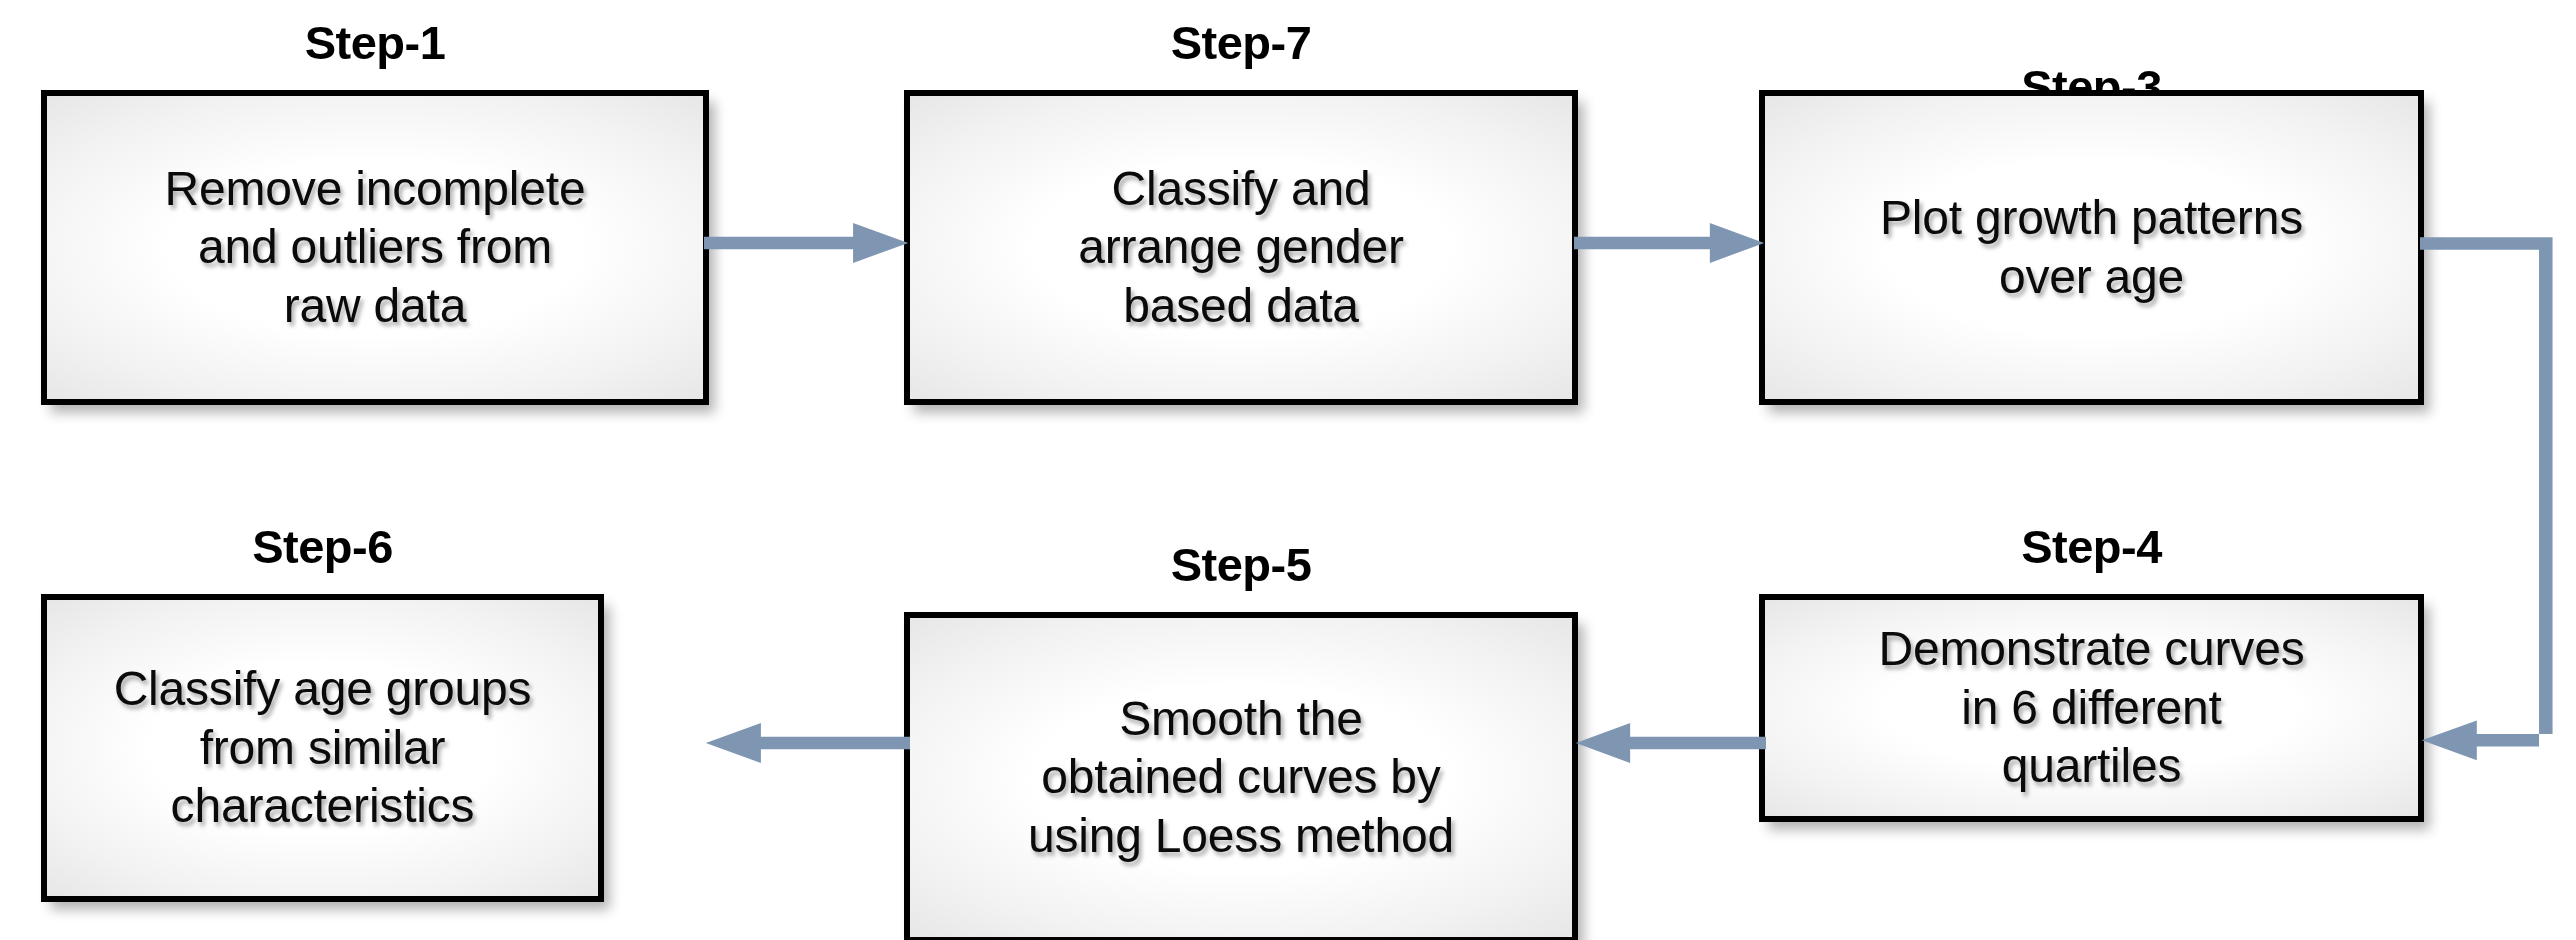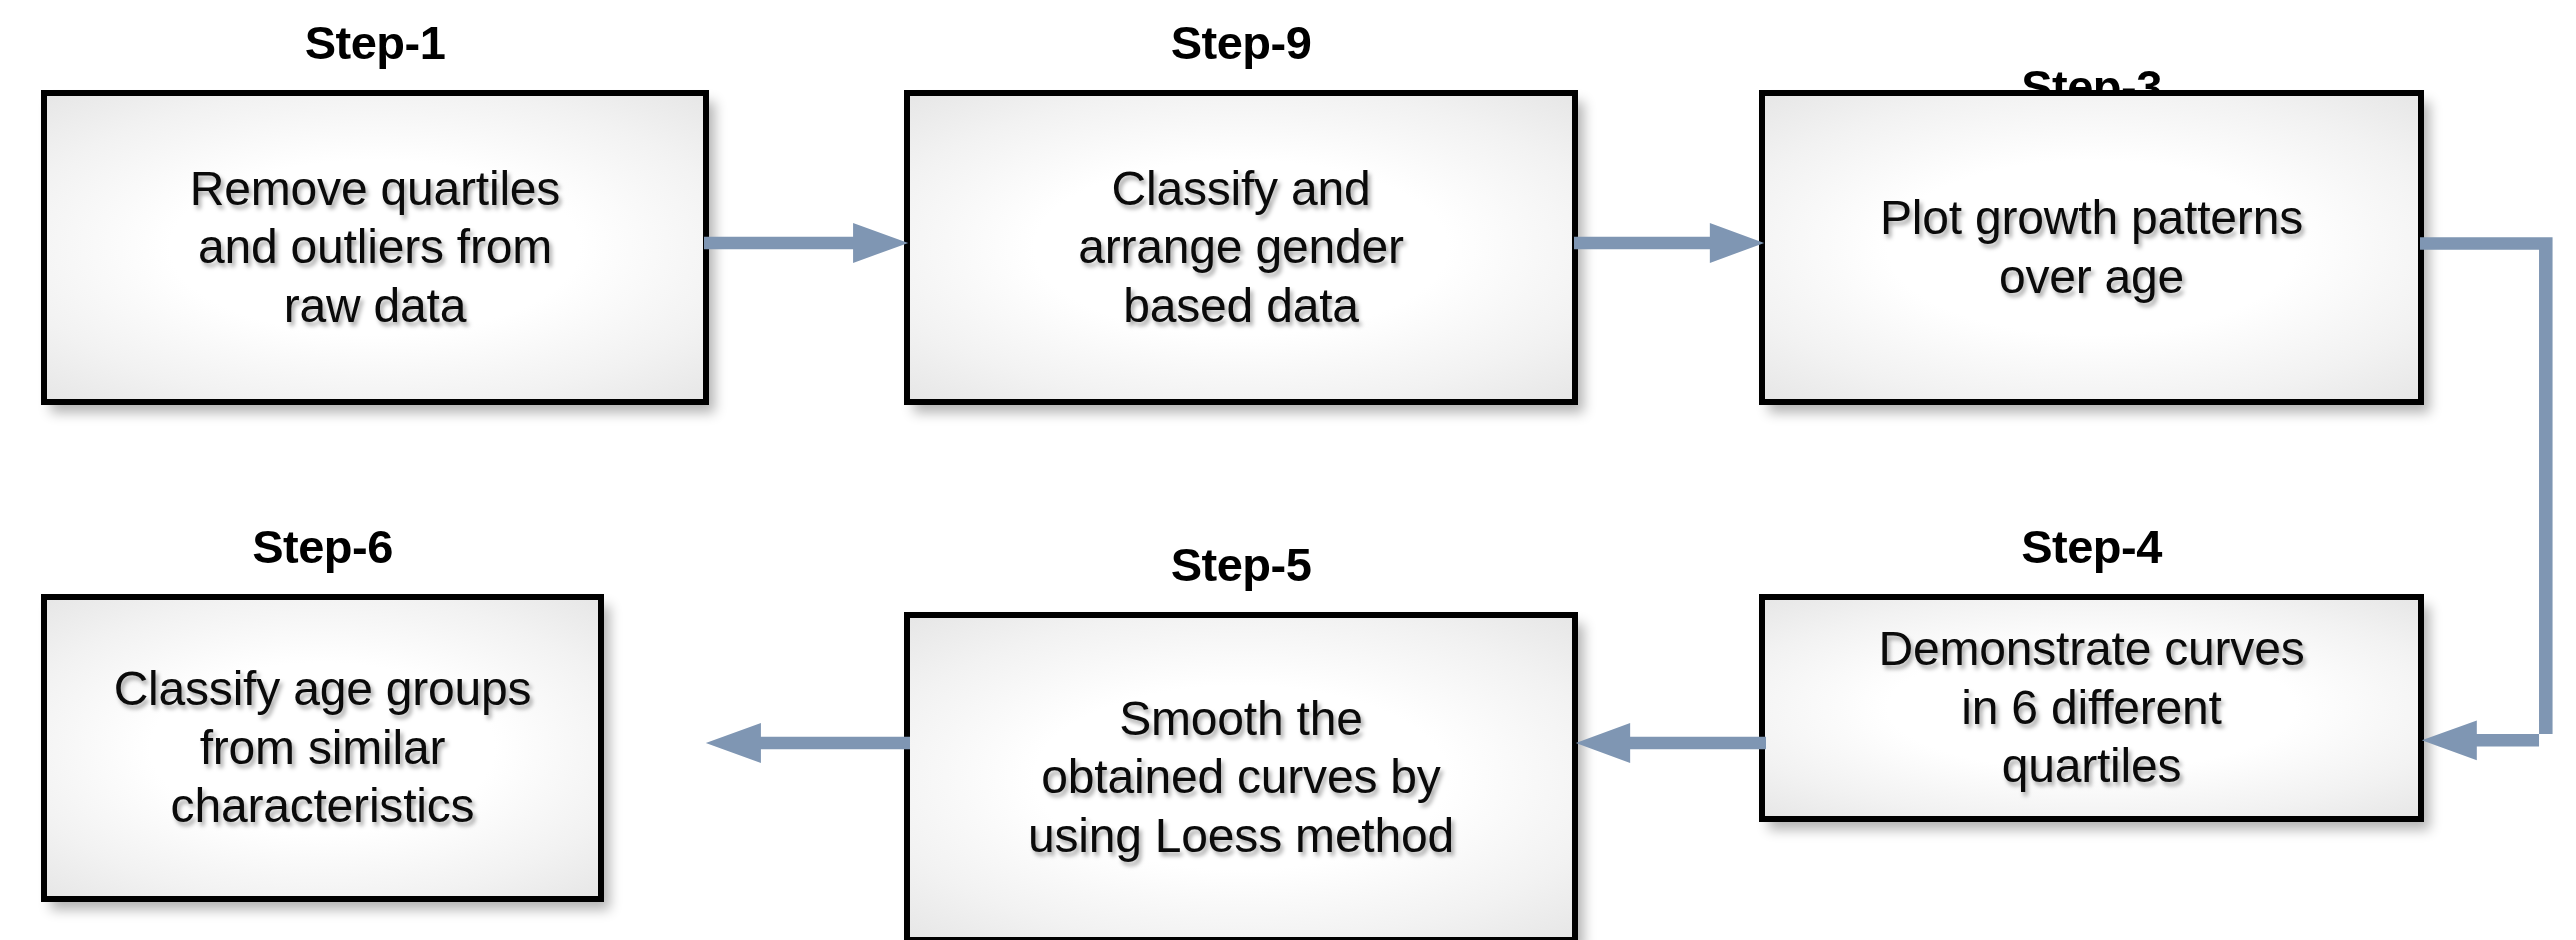--- a/index.html
+++ b/index.html
@@ -79,28 +79,28 @@
 </style>
 </head>
 <body>
 
 <div id="canvas">
   <div class="flow-layer">
 
     <div class="step" style="left:41px; top:90px; width:668px; height:315px;">
       <div class="step-title" style="top:-71px;">Step-1</div>
       <div class="step-box">
-        <div class="step-text">Remove quartiles
+        <div class="step-text">Remove incomplete
 and outliers from
 raw data</div>
       </div>
     </div>
 
     <div class="step" style="left:904px; top:90px; width:674px; height:315px;">
-      <div class="step-title" style="top:-71px;">Step-9</div>
+      <div class="step-title" style="top:-71px;">Step-7</div>
       <div class="step-box">
         <div class="step-text">Classify and
 arrange gender
 based data</div>
       </div>
     </div>
 
     <div class="step" style="left:1759px; top:90px; width:665px; height:315px;">
       <div class="step-title" style="top:-71px;margin-top:44px;">Step-3</div>
       <div class="step-box">

